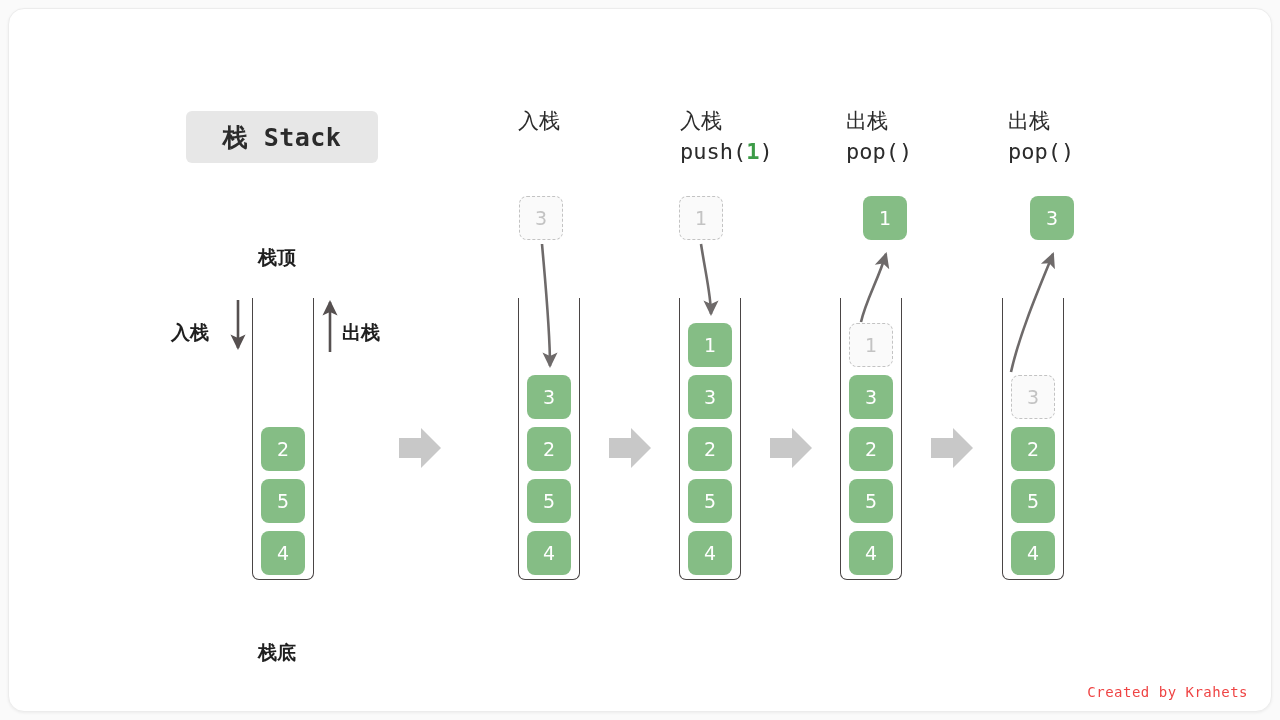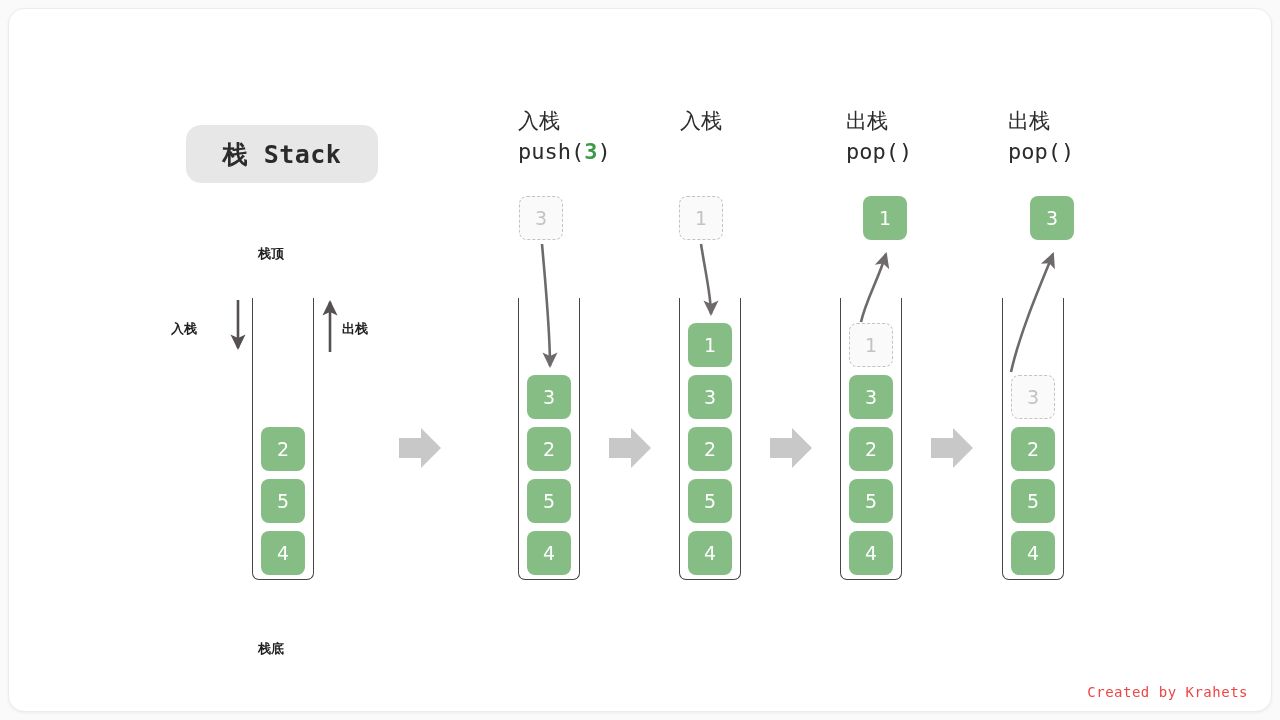--- a/index.html
+++ b/index.html
@@ -29,39 +29,39 @@
     border-radius: 16px;
     border: 1px solid #ececec;
     box-shadow: 0 1px 3px rgba(0,0,0,0.06);
     box-sizing: border-box;
   }
 
   
   .title-badge {
     position: absolute;
     left: 186px;
-    top: 125px;
+    top: 111px;
     width: 192px;
-    height: 58px;
+    height: 52px;
     background: #e7e7e7;
-    border-radius: 15px;
+    border-radius: 6px;
     display: flex;
     align-items: center;
     justify-content: center;
     font-family: "DejaVu Sans Mono", "Liberation Mono", monospace;
     font-size: 25px;
     font-weight: bold;
     color: #2b2b2b;
     letter-spacing: 0.5px;
   }
 
   
   .cn-label {
     position: absolute;
-    font-size: 13px;
+    font-size: 19px;
     font-weight: bold;
     color: #1f1f1f;
     white-space: nowrap;
   }
   .op-label {
     position: absolute;
     width: 140px;
     text-align: left;
     color: #2b2b2b;
     white-space: nowrap;
@@ -192,35 +192,35 @@
     <div class="stack-walls"></div>
     <div class="slots">
         <div class="cell solid">4</div>
         <div class="cell solid">5</div>
         <div class="cell solid">2</div>
       </div>
   </div>
 
   <div class="op-label" style="left:518px; top:106px;">
     <span class="cn">入栈</span>
-    <span class="fn"><span>push(</span><span class="arg">3</span><span>)</span></span>
   </div>
   <div class="float-cell ghost" style="left:519px; top:196px;">3</div>
   <div class="stack" style="left:518px; top:298px; height:282px;">
     <div class="stack-walls"></div>
     <div class="slots">
         <div class="cell solid">4</div>
         <div class="cell solid">5</div>
         <div class="cell solid">2</div>
         <div class="cell solid">3</div>
       </div>
   </div>
 
   <div class="op-label" style="left:680px; top:106px;">
     <span class="cn">入栈</span>
+    <span class="fn"><span>push(</span><span class="arg">1</span><span>)</span></span>
   </div>
   <div class="float-cell ghost" style="left:679px; top:196px;">1</div>
   <div class="stack" style="left:679px; top:298px; height:282px;">
     <div class="stack-walls"></div>
     <div class="slots">
         <div class="cell solid">4</div>
         <div class="cell solid">5</div>
         <div class="cell solid">2</div>
         <div class="cell solid">3</div>
         <div class="cell solid">1</div>

